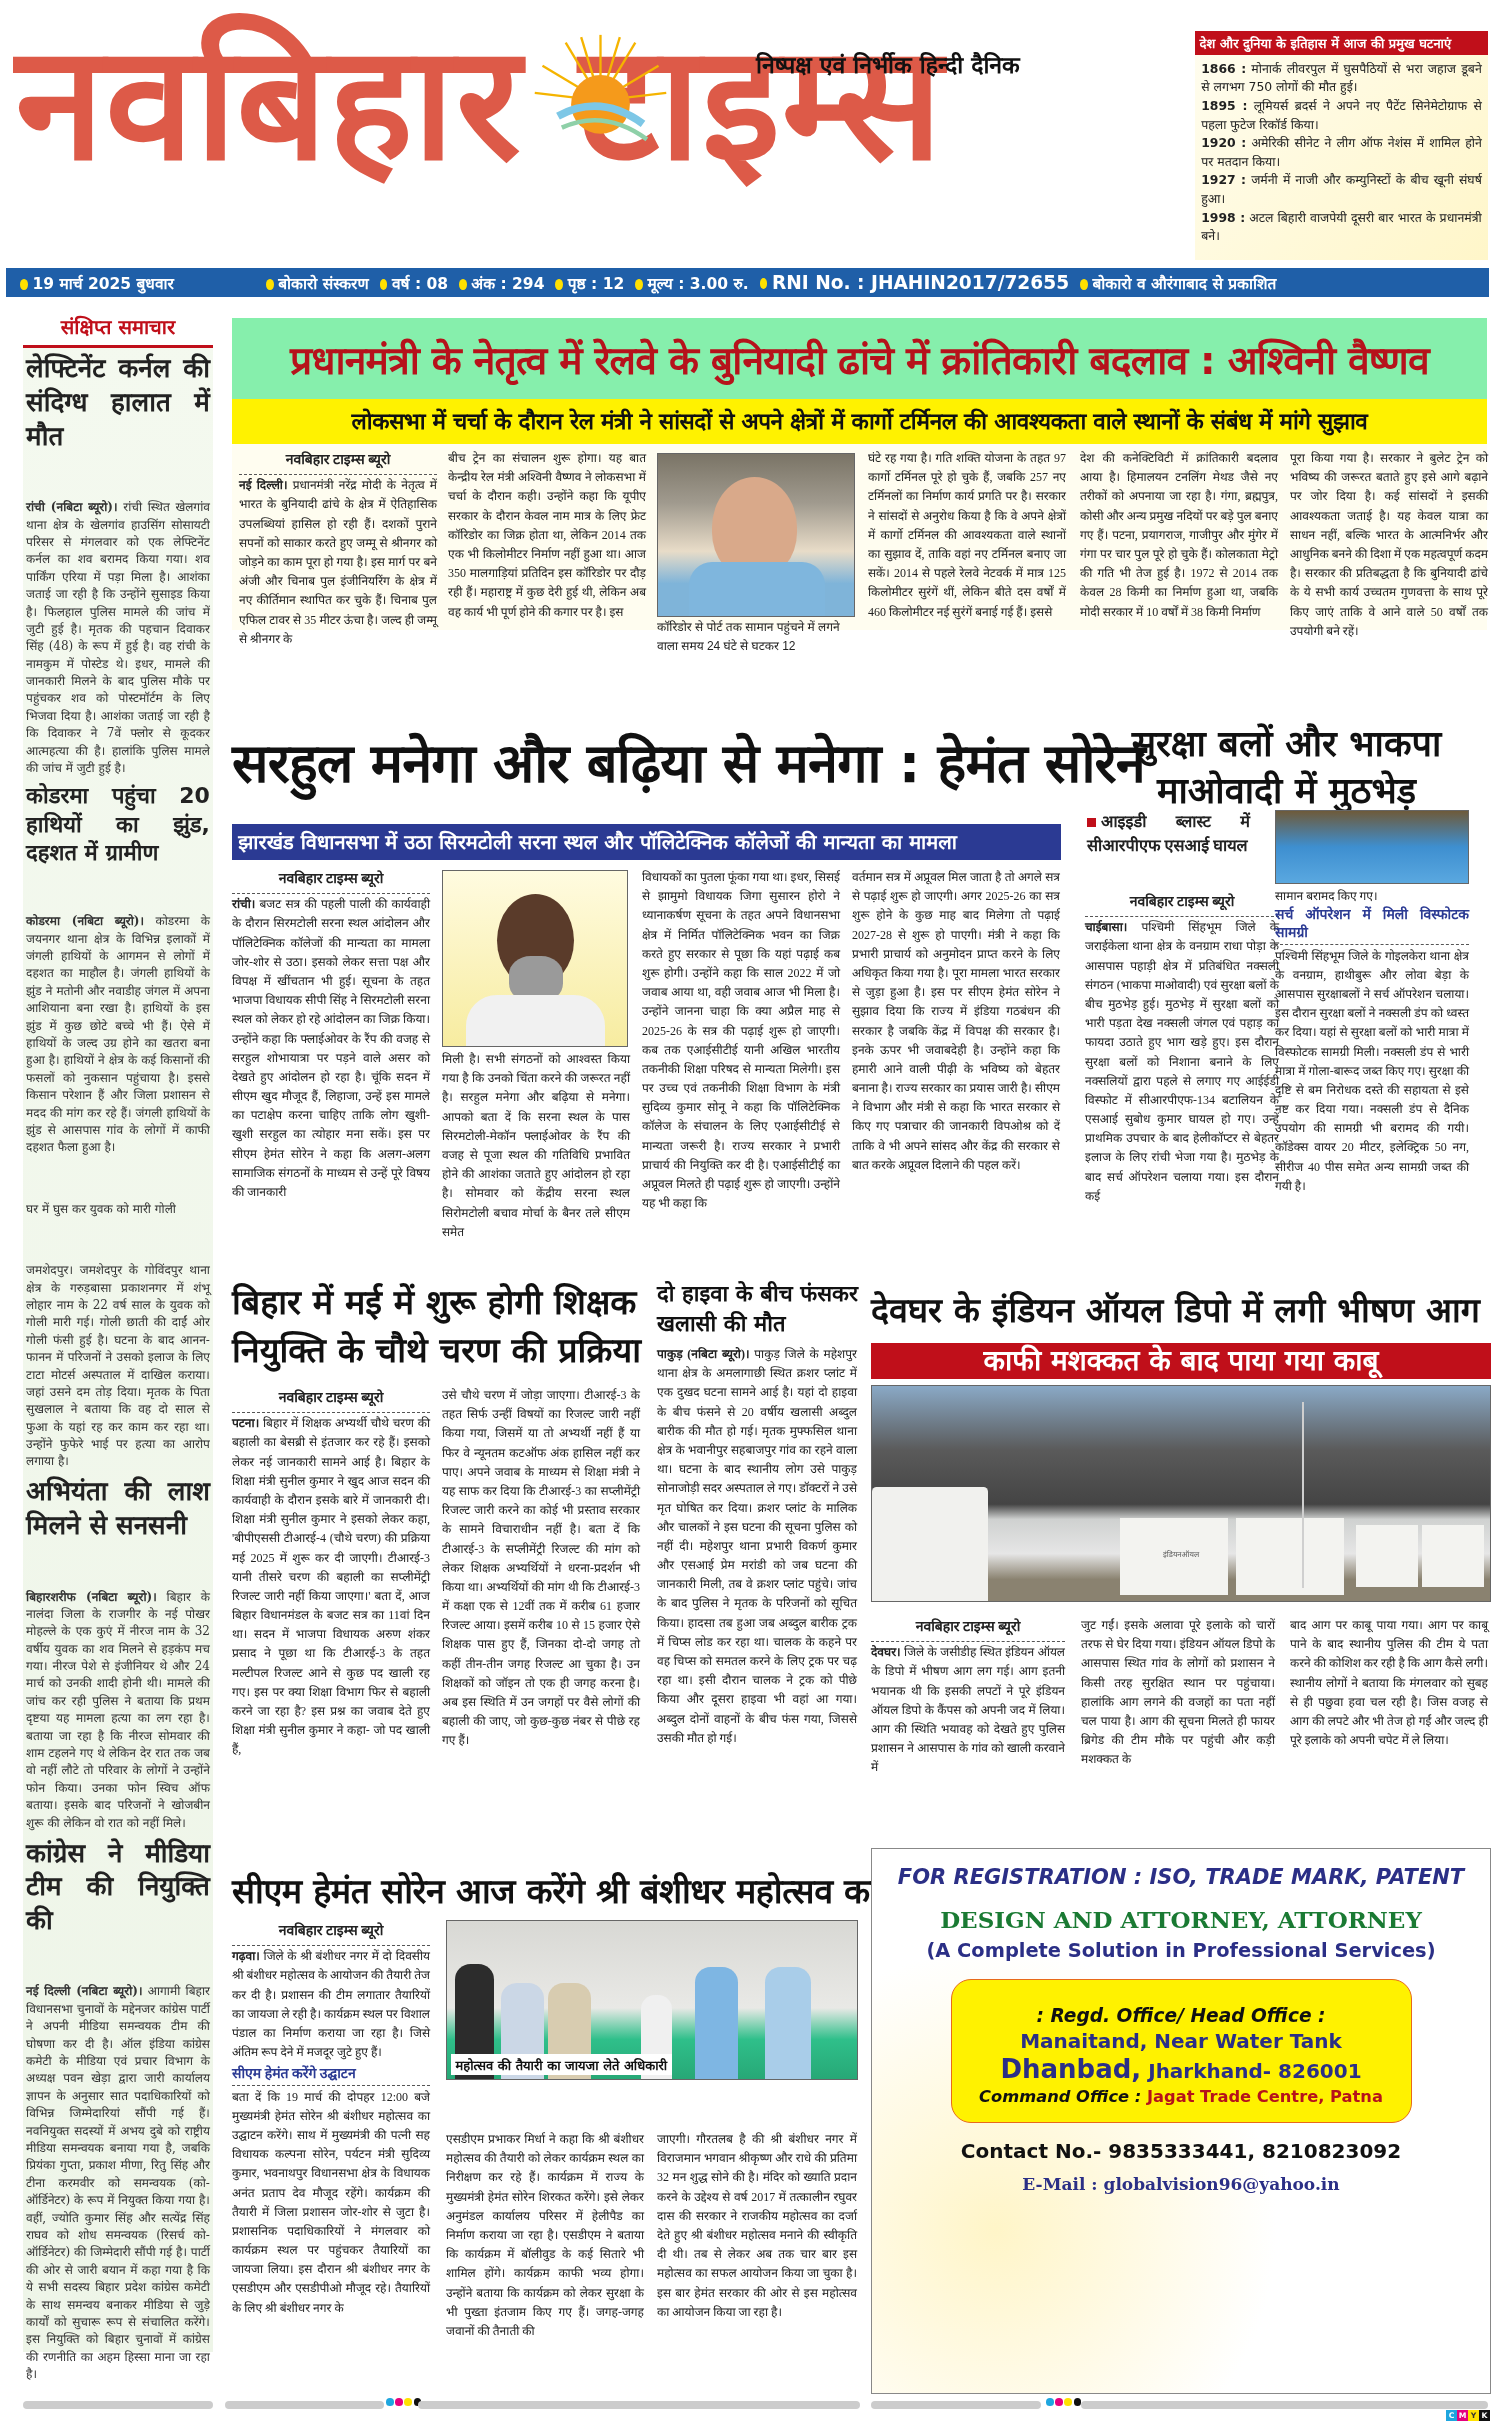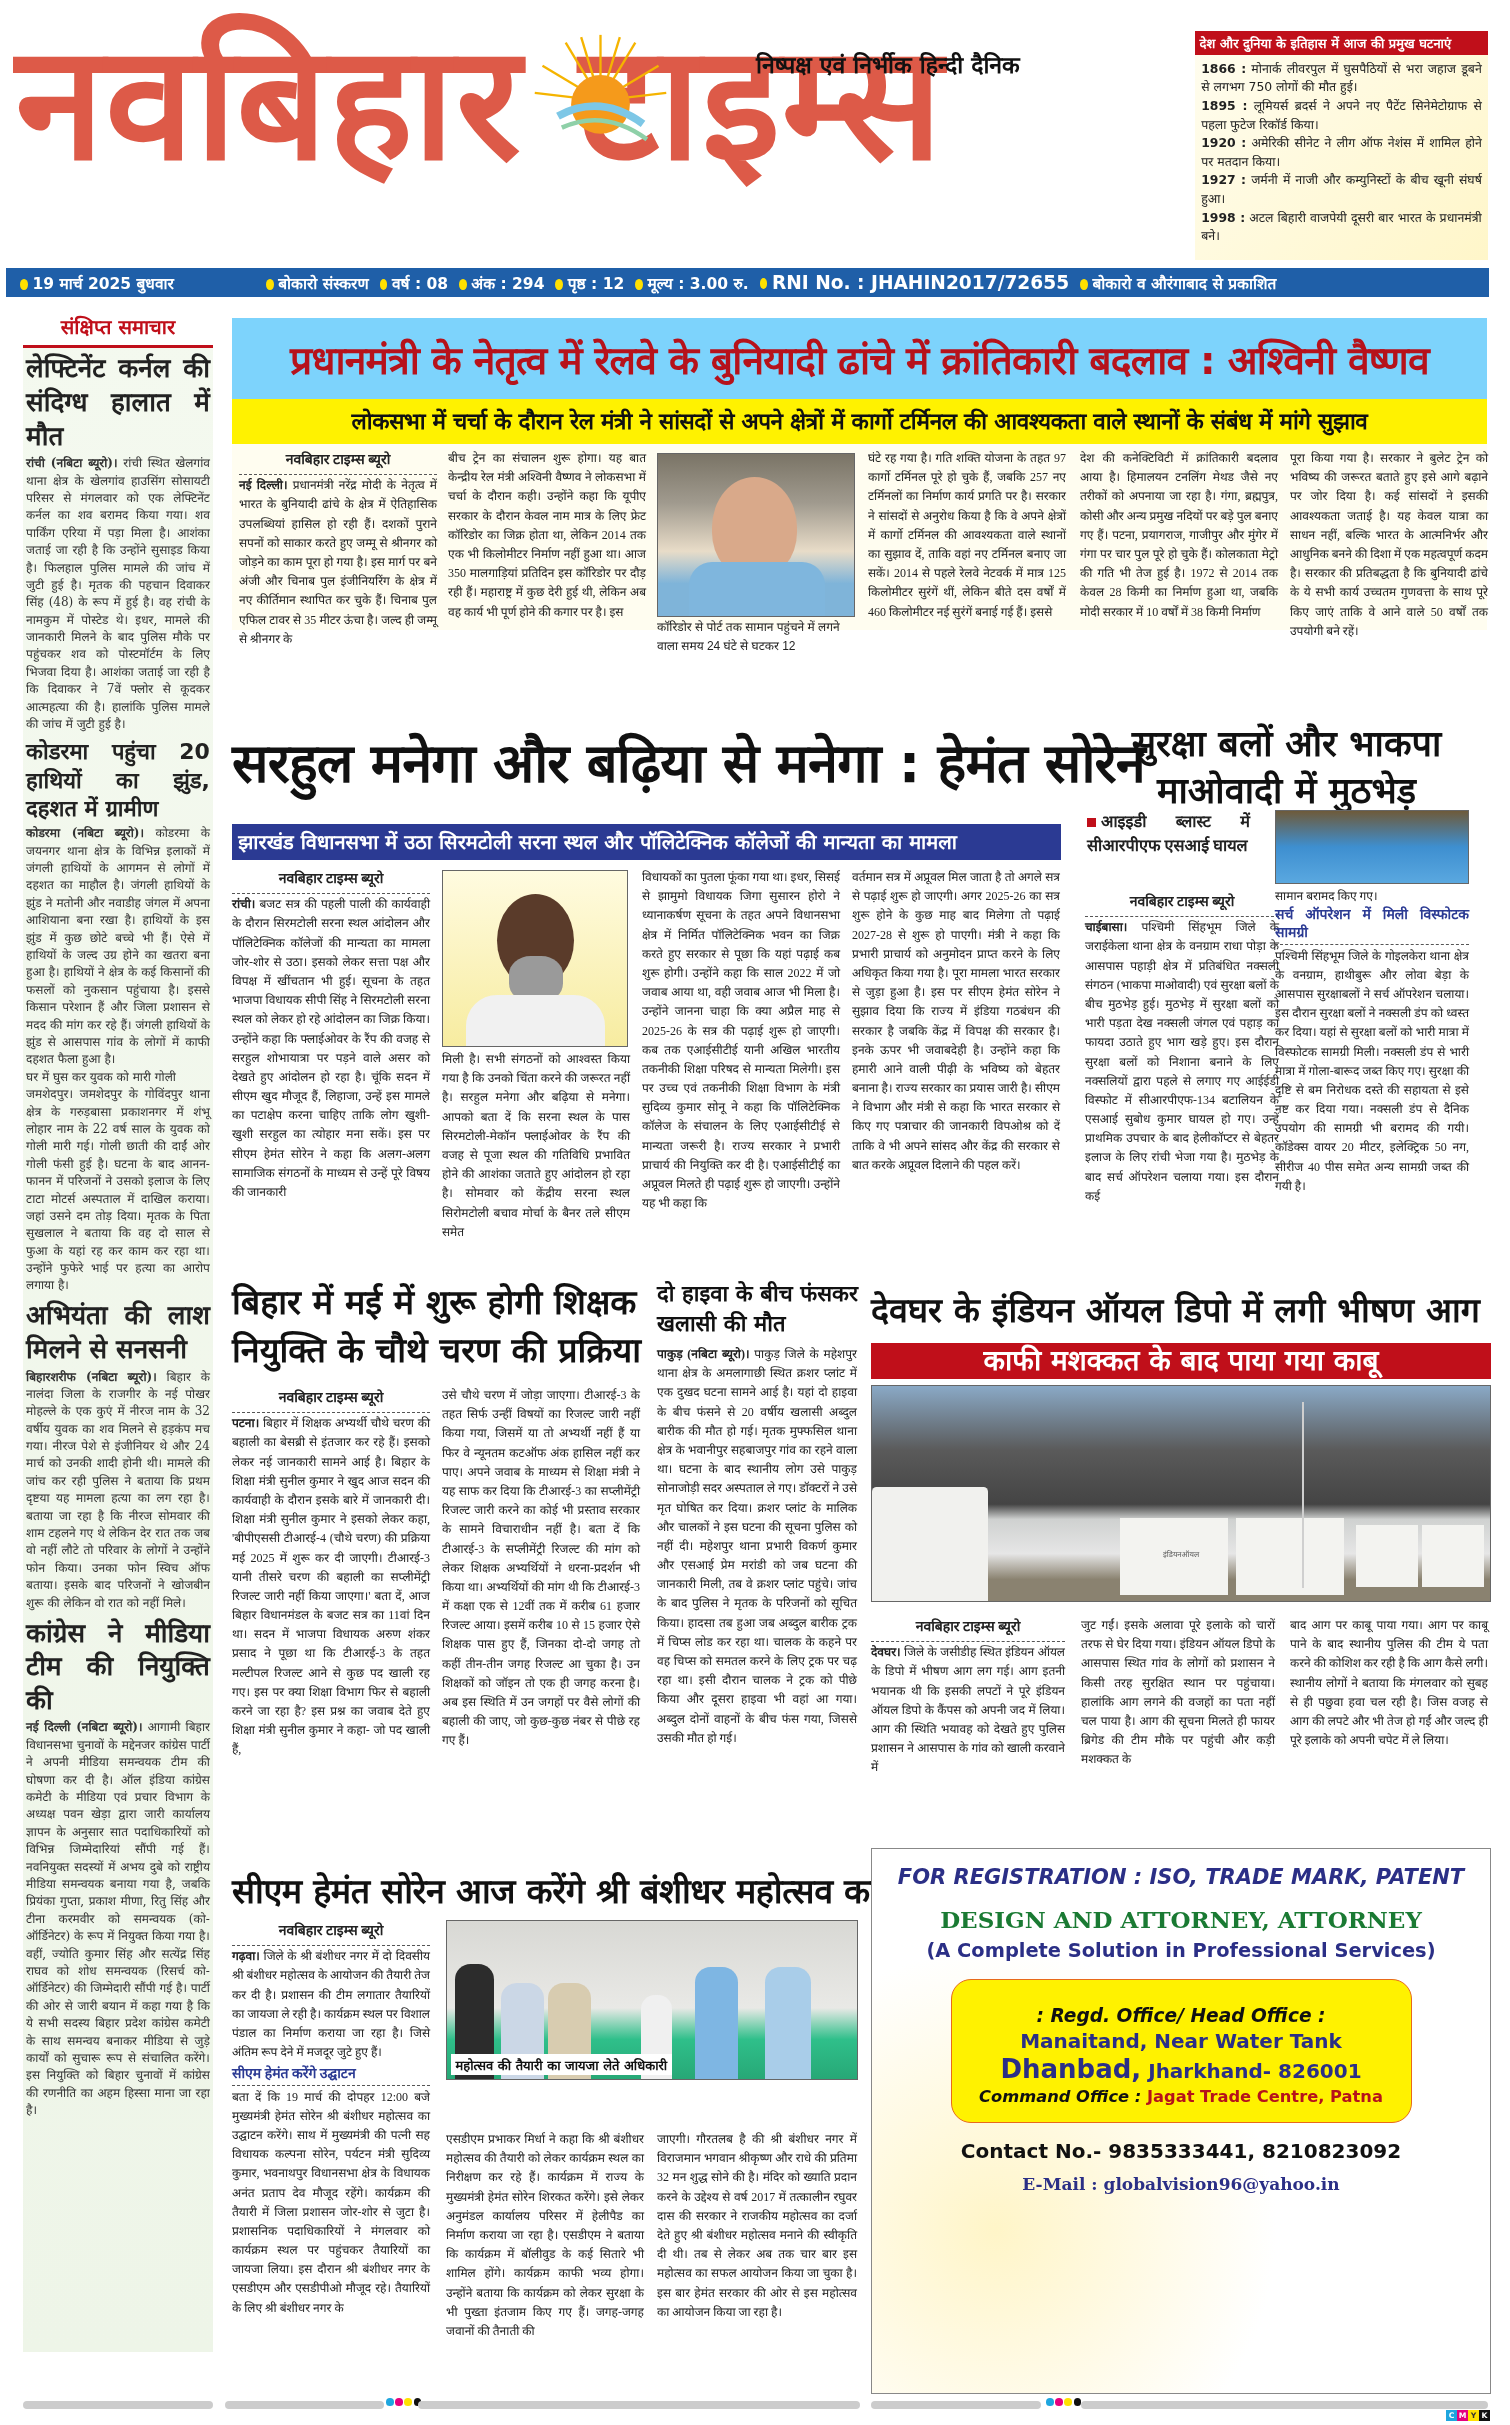--- a/index.html
+++ b/index.html
@@ -10,23 +10,23 @@
   .history-box { left: 1195px; top: 31px; width: 293px; height: 229px; background: linear-gradient(135deg,#fffdf0,#fff6c9); }
   .history-head { background: #c00f1a; color: #fff; font-weight: bold; font-size: 13px; padding: 3.1px 4.6px; white-space: nowrap; overflow: hidden; }
   .history-list { padding: 4.6px 6.2px; font-size: 12.4px; line-height: 1.5; text-align: justify; }
   .history-list b { font-weight: bold; }
   .infobar { left: 6.2px; top: 268px; width: 1483px; height: 29.4px; background: #1f5fa8; color: #fff; display: flex; align-items: center; font-size: 15.5px; font-weight: bold; gap: 11px; padding: 0 14px; white-space: nowrap; }
   .dot { display: inline-block; width: 7.7px; height: 11px; border-radius: 50%; background: #ffe100; margin-right: 4.6px; vertical-align: middle; }
   .infobar .rni { font-size: 18.6px; }
   .sidebar { left: 23px; top: 310px; width: 190px; height: 2042px; background: linear-gradient(180deg,#f4f9ef,#eef5e8); }
   .sidebar-head { text-align: center; color: #c00f1a; font-weight: bold; font-size: 20px; padding: 3.1px 0 4.6px; border-bottom: 3.1px solid #c00f1a; background: #fff; }
   .sb-title { font-weight: bold; font-size: 26px; line-height: 1.3; padding: 4.6px 3.1px 1.5px; color: #222; text-align: justify; }
-  .sb-body { font-size: 12px; line-height: 1.45; padding: 0 3.1px; text-align: justify; color: #333; font-family: "DejaVu Serif", serif; }
+  .sb-body { font-size: 12px; line-height: 1.45; padding: 0 3.1px; text-align: justify; color: #333; font-family: "DejaVu Serif", serif; margin-top: 44px; }
   .sb-body b { font-weight: bold; }
-  .lead-head { left: 232px; top: 318px; width: 1255px; height: 85px; background: #7dd3fc; color: #b6121b; font-weight: bold; font-size: 39px; line-height: 85px; text-align: center; white-space: nowrap; letter-spacing: -0.8px; }
+  .lead-head { left: 232px; top: 318px; width: 1255px; height: 85px; background: #86efac; color: #b6121b; font-weight: bold; font-size: 39px; line-height: 85px; text-align: center; white-space: nowrap; letter-spacing: -0.8px; }
   .lead-sub { left: 232px; top: 399px; width: 1255px; height: 45px; background: #fff200; color: #111; font-weight: bold; font-size: 22.5px; line-height: 45px; text-align: center; white-space: nowrap; letter-spacing: -0.4px; }
   .lead-body { left: 232px; top: 444px; width: 1255px; height: 186px; background: #fffdf0; }
   .col { position: absolute; font-size: 12px; line-height: 1.6; text-align: justify; color: #222; font-family: Liberation Serif, serif; }
   .byline { font-weight: bold; font-size: 14px; text-align: center; border-bottom: 0.8px dashed #555; padding-bottom: 2.3px; margin-bottom: 1.5px; }
   .place { font-weight: bold; }
   .photo { position: absolute; border: 0.8px solid #666; overflow: hidden; }
   .caption { position: absolute; font-size: 12px; line-height: 1.6; color: #222; font-family: "Liberation Sans", sans-serif; }
   .h-black { position: absolute; font-weight: bold; color: #111; white-space: nowrap; font-family: "DejaVu Sans", sans-serif; }
   .bluebar { left: 232px; top: 824px; width: 829px; height: 36px; background: #2b3a93; color: #fff; font-weight: bold; font-size: 20px; line-height: 36px; white-space: nowrap; padding-left: 6.2px; overflow: hidden; }
   .redbar { left: 871px; top: 1343px; width: 620px; height: 36px; background: #c00f1a; color: #fff; font-weight: bold; font-size: 28px; line-height: 36px; text-align: center; }

